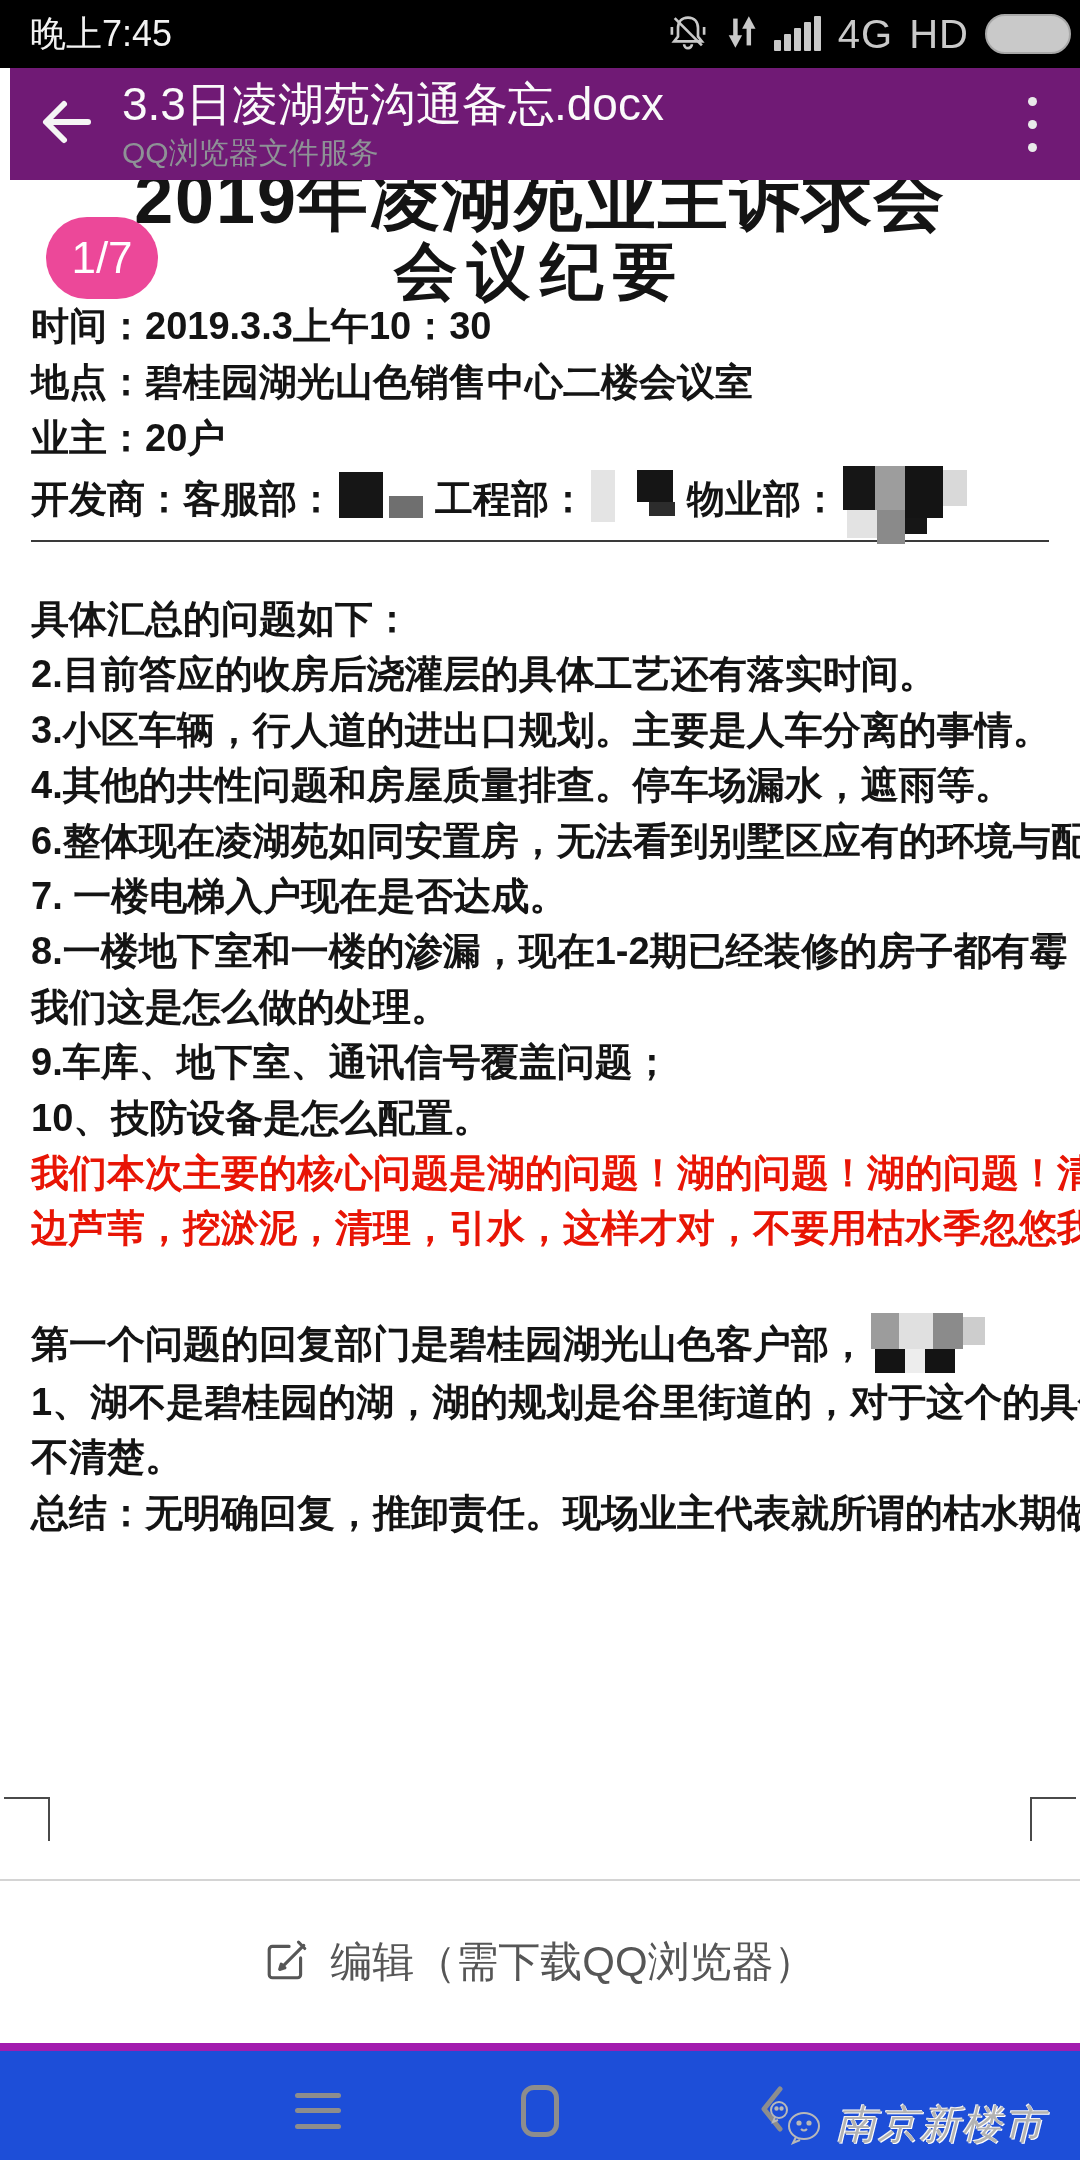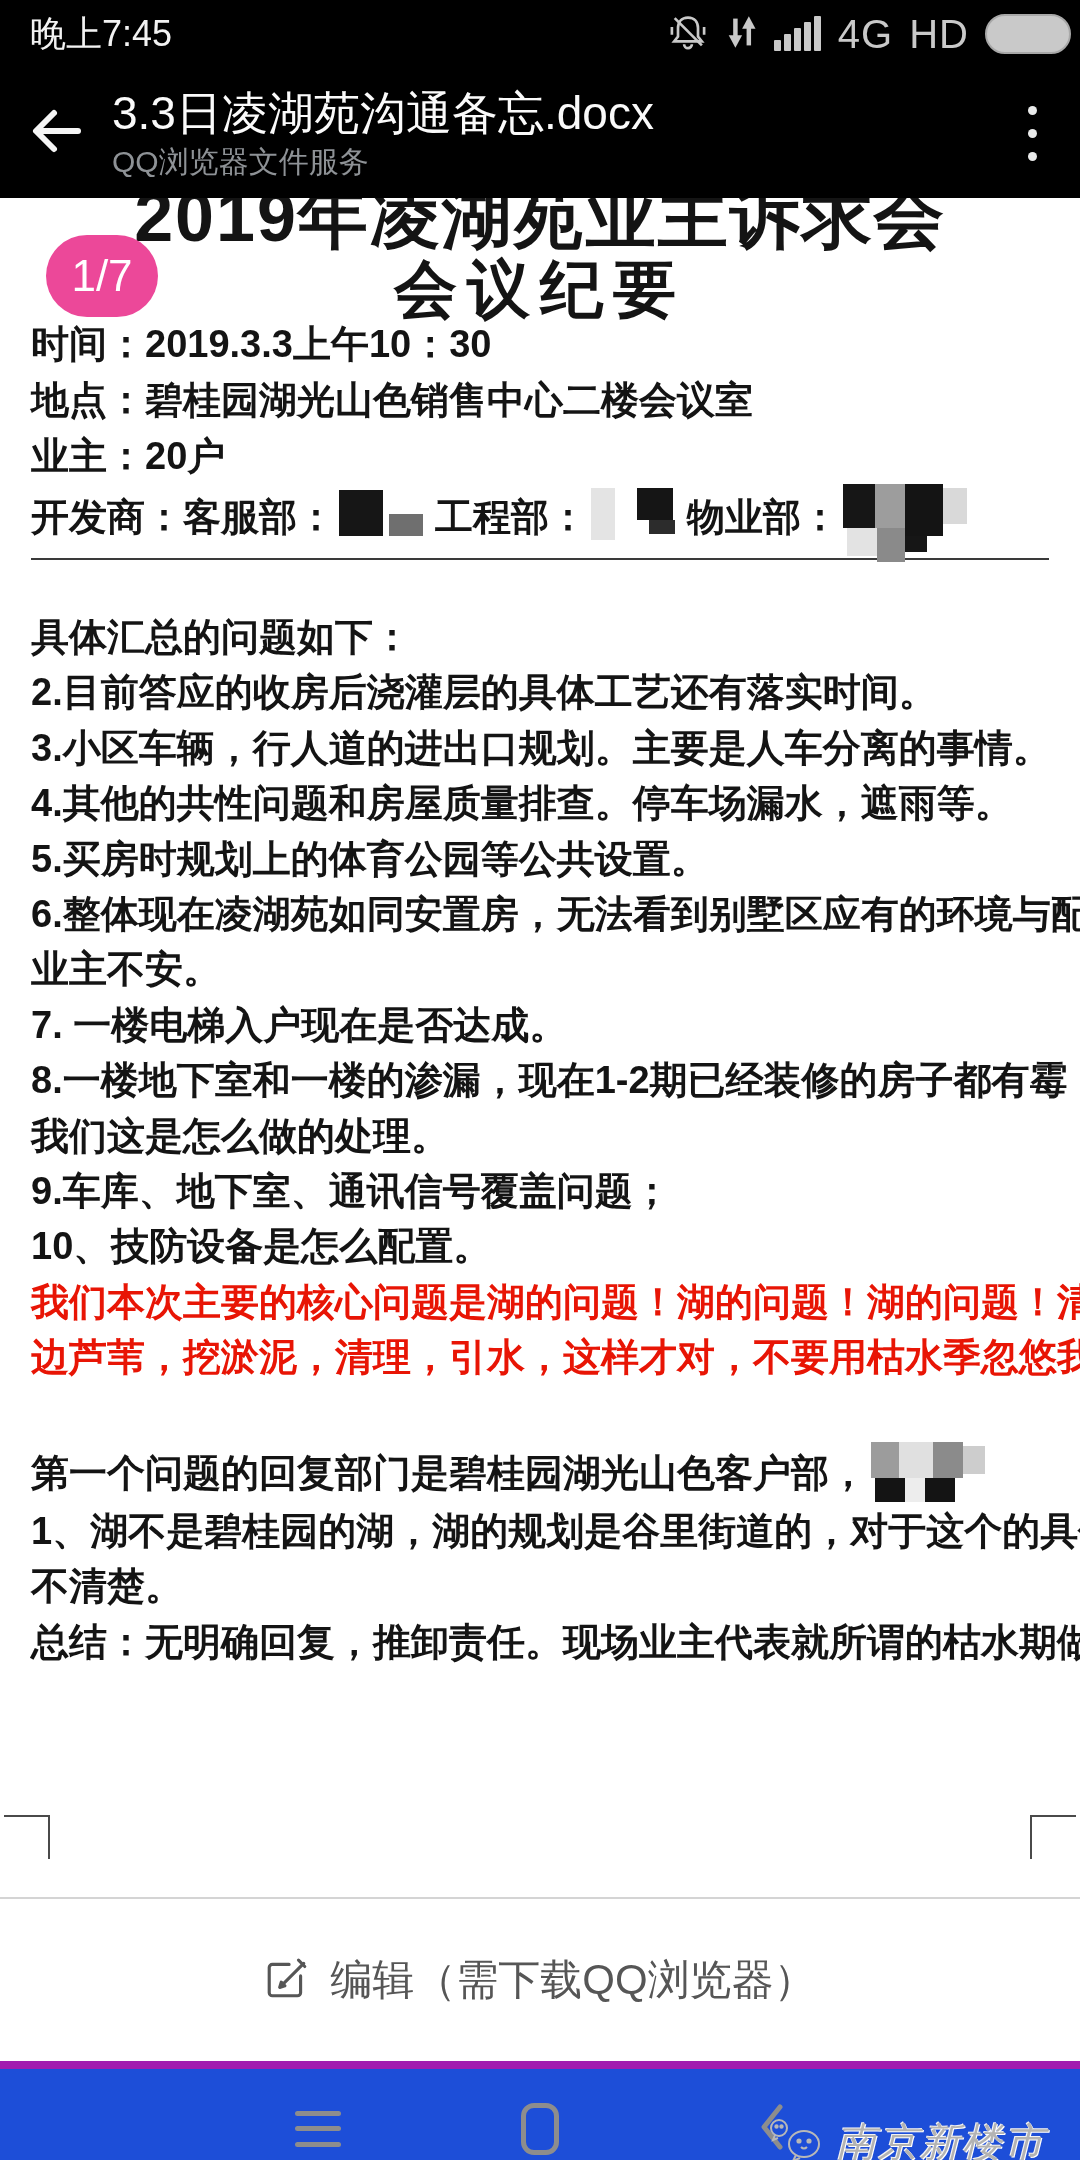--- a/index.html
+++ b/index.html
@@ -10,21 +10,21 @@
   .status-bar { height:68px; background:#000; display:flex; align-items:center;
     padding:0 9px 0 30px; color:#f2f2f2; }
   .status-time { font-size:36px; }
   .status-spacer { flex:1; }
   .status-icons { display:flex; align-items:center; gap:16px; color:#c9c9c9; }
   .status-label { font-size:40px; color:#c9c9c9; letter-spacing:1px; }
   .battery { width:86px; height:40px; border-radius:20px; background:#c9c9c9;
     border:2px solid #a8a8a8; }
 
   
-  .app-header { height:130px; background:#000000; display:flex; align-items:center; position:relative; z-index:3; }
+  .app-header { height:112px; background:#701a75; display:flex; align-items:center; position:relative; z-index:3;margin-left:10px; }
   .back-btn { width:112px; height:100%; display:flex; align-items:center; justify-content:center; }
   .header-titles { flex:1; display:flex; flex-direction:column; justify-content:center; overflow:hidden; }
   .header-title { color:#fafafa; font-size:46px; line-height:56px; white-space:nowrap; }
   .header-subtitle { color:#8e9296; font-size:30px; line-height:38px; margin-top:2px; }
   .menu-btn { width:96px; height:100%; display:flex; flex-direction:column;
     align-items:center; justify-content:center; gap:14px; }
   .menu-btn i { width:9px; height:9px; border-radius:50%; background:#e9eaea; }
 
   
   .doc-area { position:relative; height:1699px; background:#fff; overflow:hidden;
@@ -161,23 +161,21 @@
       <div class="doc-line">地点：碧桂园湖光山色销售中心二楼会议室</div>
       <div class="doc-line">业主：20户</div>
       <div class="doc-line">开发商：客服部：<span class="redact redact-a"></span>工程部：<span class="redact redact-b"></span>物业部：<span class="redact redact-c"></span></div>
     </div>
   <div class="meta-rule"></div>
   <div class="doc-body">
       <div class="doc-line">具体汇总的问题如下：</div>
       <div class="doc-line">2.目前答应的收房后浇灌层的具体工艺还有落实时间。</div>
       <div class="doc-line">3.小区车辆，行人道的进出口规划。主要是人车分离的事情。</div>
       <div class="doc-line">4.其他的共性问题和房屋质量排查。停车场漏水，遮雨等。</div>
-      <div class="doc-line">5.买房时规划上的体育公园等公共设置。</div>
       <div class="doc-line">6.整体现在凌湖苑如同安置房，无法看到别墅区应有的环境与配套，让</div>
-      <div class="doc-line">业主不安。</div>
       <div class="doc-line">7.&nbsp;一楼电梯入户现在是否达成。</div>
       <div class="doc-line">8.一楼地下室和一楼的渗漏，现在1-2期已经装修的房子都有霉，这个</div>
       <div class="doc-line">我们这是怎么做的处理。</div>
       <div class="doc-line">9.车库、地下室、通讯信号覆盖问题；</div>
       <div class="doc-line">10、技防设备是怎么配置。</div>
       <div class="doc-line red-line">我们本次主要的核心问题是湖的问题！湖的问题！湖的问题！清理湖周</div>
       <div class="doc-line red-line">边芦苇，挖淤泥，清理，引水，这样才对，不要用枯水季忽悠我们。</div>
       <div class="doc-line gap-before">第一个问题的回复部门是碧桂园湖光山色客户部，<span class="redact redact-d"></span></div>
       <div class="doc-line">1、湖不是碧桂园的湖，湖的规划是谷里街道的，对于这个的具体规划</div>
       <div class="doc-line">不清楚。</div>

